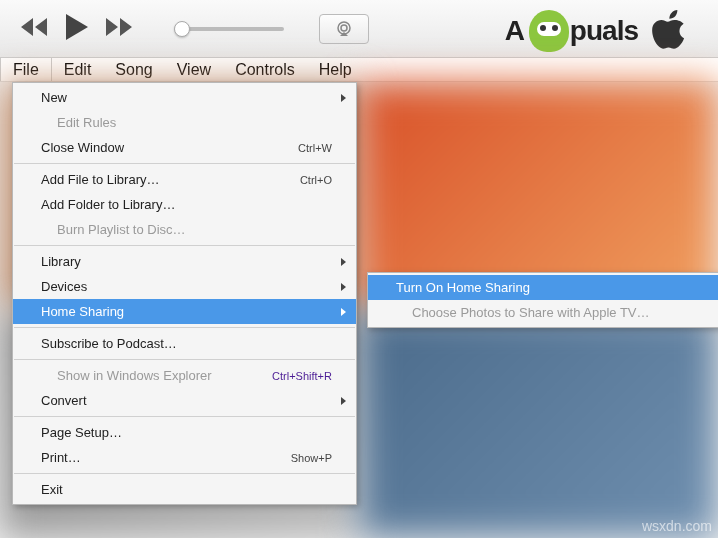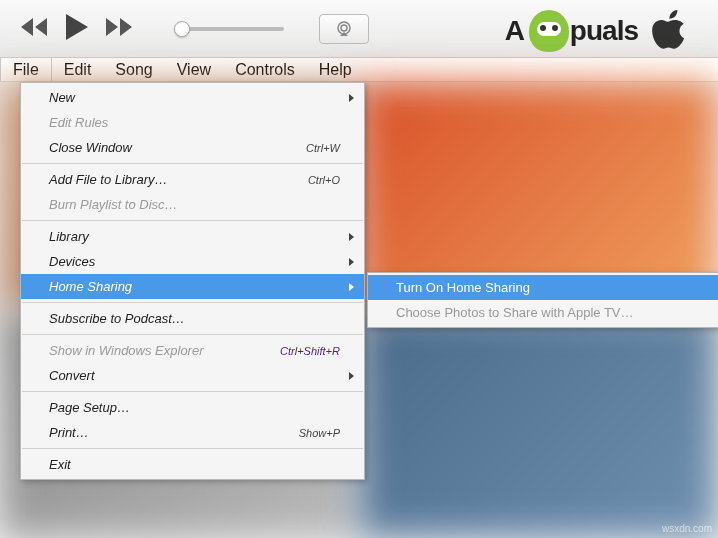--- a/index.html
+++ b/index.html
@@ -62,51 +62,51 @@
     .t4 { background: linear-gradient(135deg, #4a6a8a, #7090b0); }
     
     .menu {
       position: absolute;
       background: #f5f5f5;
       border: 1px solid #b8b8b8;
       box-shadow: 2px 2px 6px rgba(0,0,0,0.25);
       font-size: 13px;
       padding: 2px 0;
     }
-    .file-menu { top: 82px; left: 20px; width: 345px; font-style: italic; }
+    .file-menu { top: 82px; left: 12px; width: 345px; }
     .submenu { top: 272px; left: 367px; width: 366px; }
     
     .menu-item {
       display: flex;
       justify-content: space-between;
       align-items: center;
       padding: 5px 24px 5px 28px;
       color: #222;
       cursor: default;
       position: relative;
     }
-    .menu-item.disabled { color: #9a9a9a; }
+    .menu-item.disabled { color: #9a9a9a; margin-left: 16px; }
     .menu-item.highlight { background: #4a98e8; color: #fff; }
     .menu-item.highlight .chevron { border-left-color: #fff; }
     .menu-sep { height: 1px; background: #d0d0d0; margin: 3px 1px; }
     .shortcut { color: #444; font-size: 11px; }
     .menu-item.disabled .shortcut { color: #4c1d95; }
     .chevron {
       width: 0; height: 0;
       border-top: 4px solid transparent;
       border-bottom: 4px solid transparent;
       border-left: 5px solid #444;
       position: absolute;
       right: 10px;
     }
     
     .watermark {
       position: absolute;
       bottom: 4px; right: 6px;
-      font-size: 10px;
+      font-size: 14px;
       color: rgba(255,255,255,0.6);
     }
   </style>
 </head>
 <body>
 
 <div class="toolbar">
   <div class="playback">
     <span><svg width="28" height="18" viewBox="0 0 28 18">
           <path d="M13 0 L1 9 L13 18 Z M27 0 L15 9 L27 18 Z"></path>
@@ -168,20 +168,23 @@
     </div>
     <div class="menu-item">
       <span>Close Window</span>
       <span class="shortcut">Ctrl+W</span>
     </div>
     <div class="menu-sep"></div>
     <div class="menu-item">
       <span>Add File to Library…</span>
       <span class="shortcut">Ctrl+O</span>
     </div>
+    <div class="menu-item">
+      <span>Add Folder to Library…</span>
+    </div>
     <div class="menu-item disabled">
       <span>Burn Playlist to Disc…</span>
     </div>
     <div class="menu-sep"></div>
     <div class="menu-item">
       <span>Library</span>
       <span class="chevron"></span>
     </div>
     <div class="menu-item">
       <span>Devices</span>

